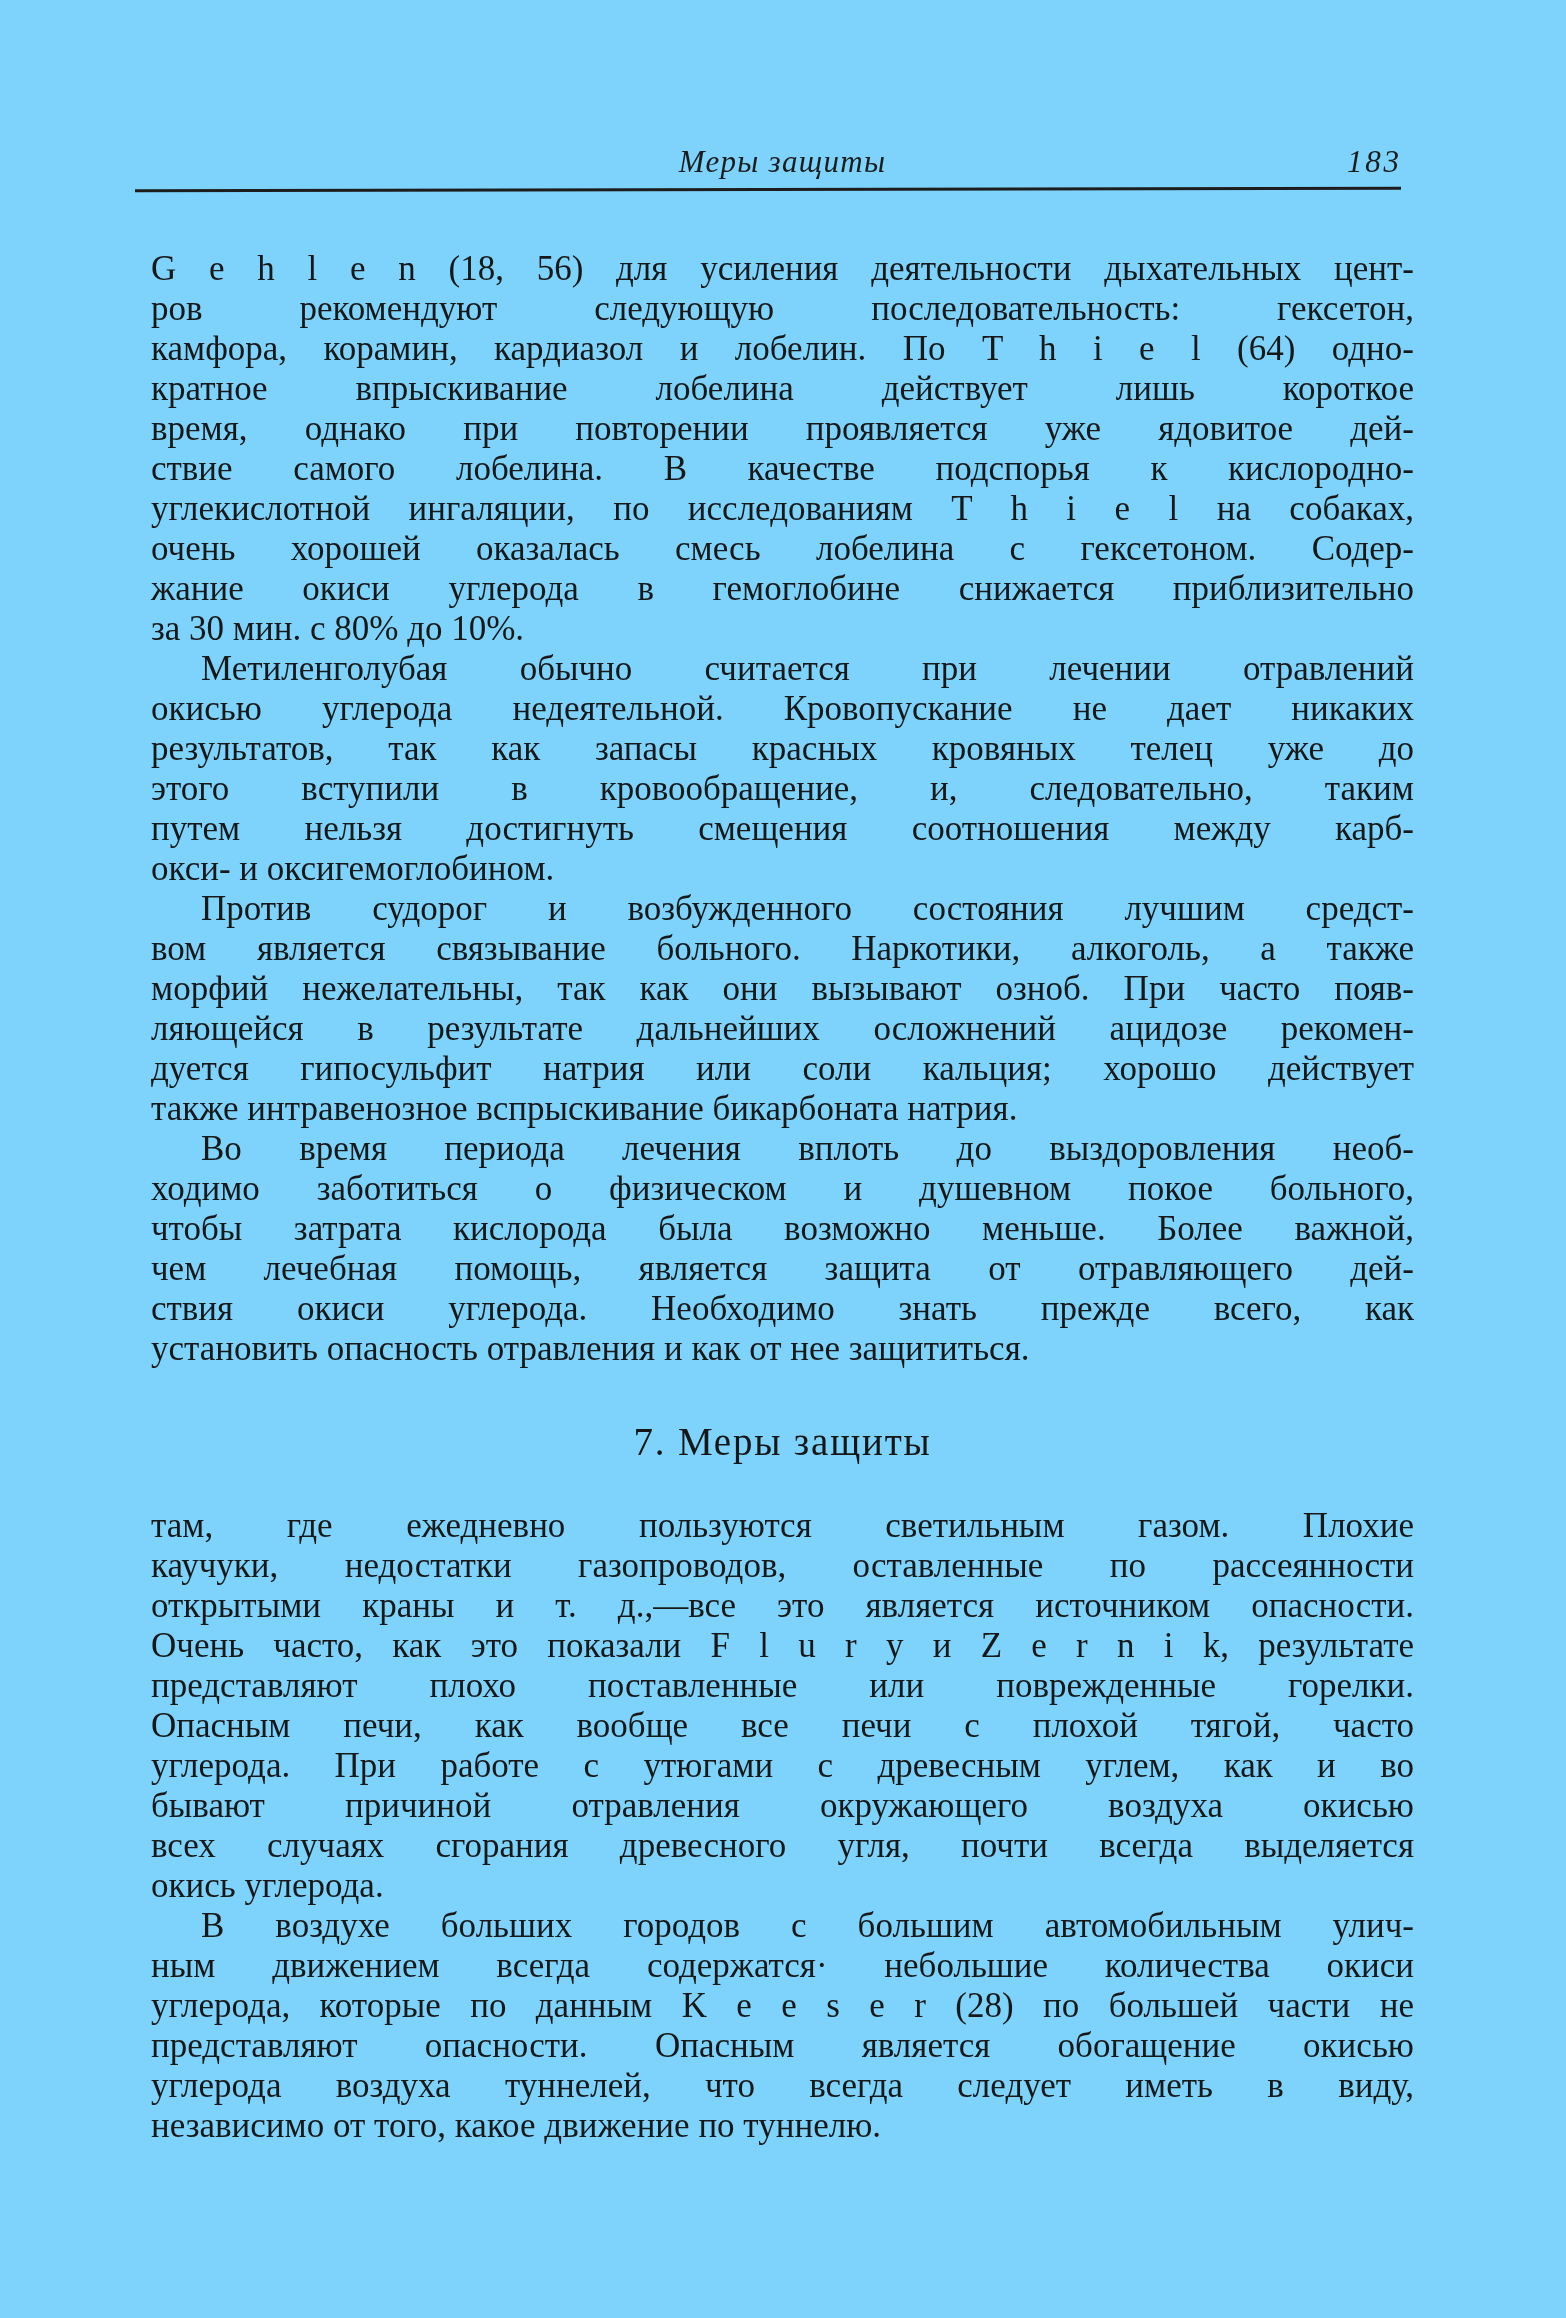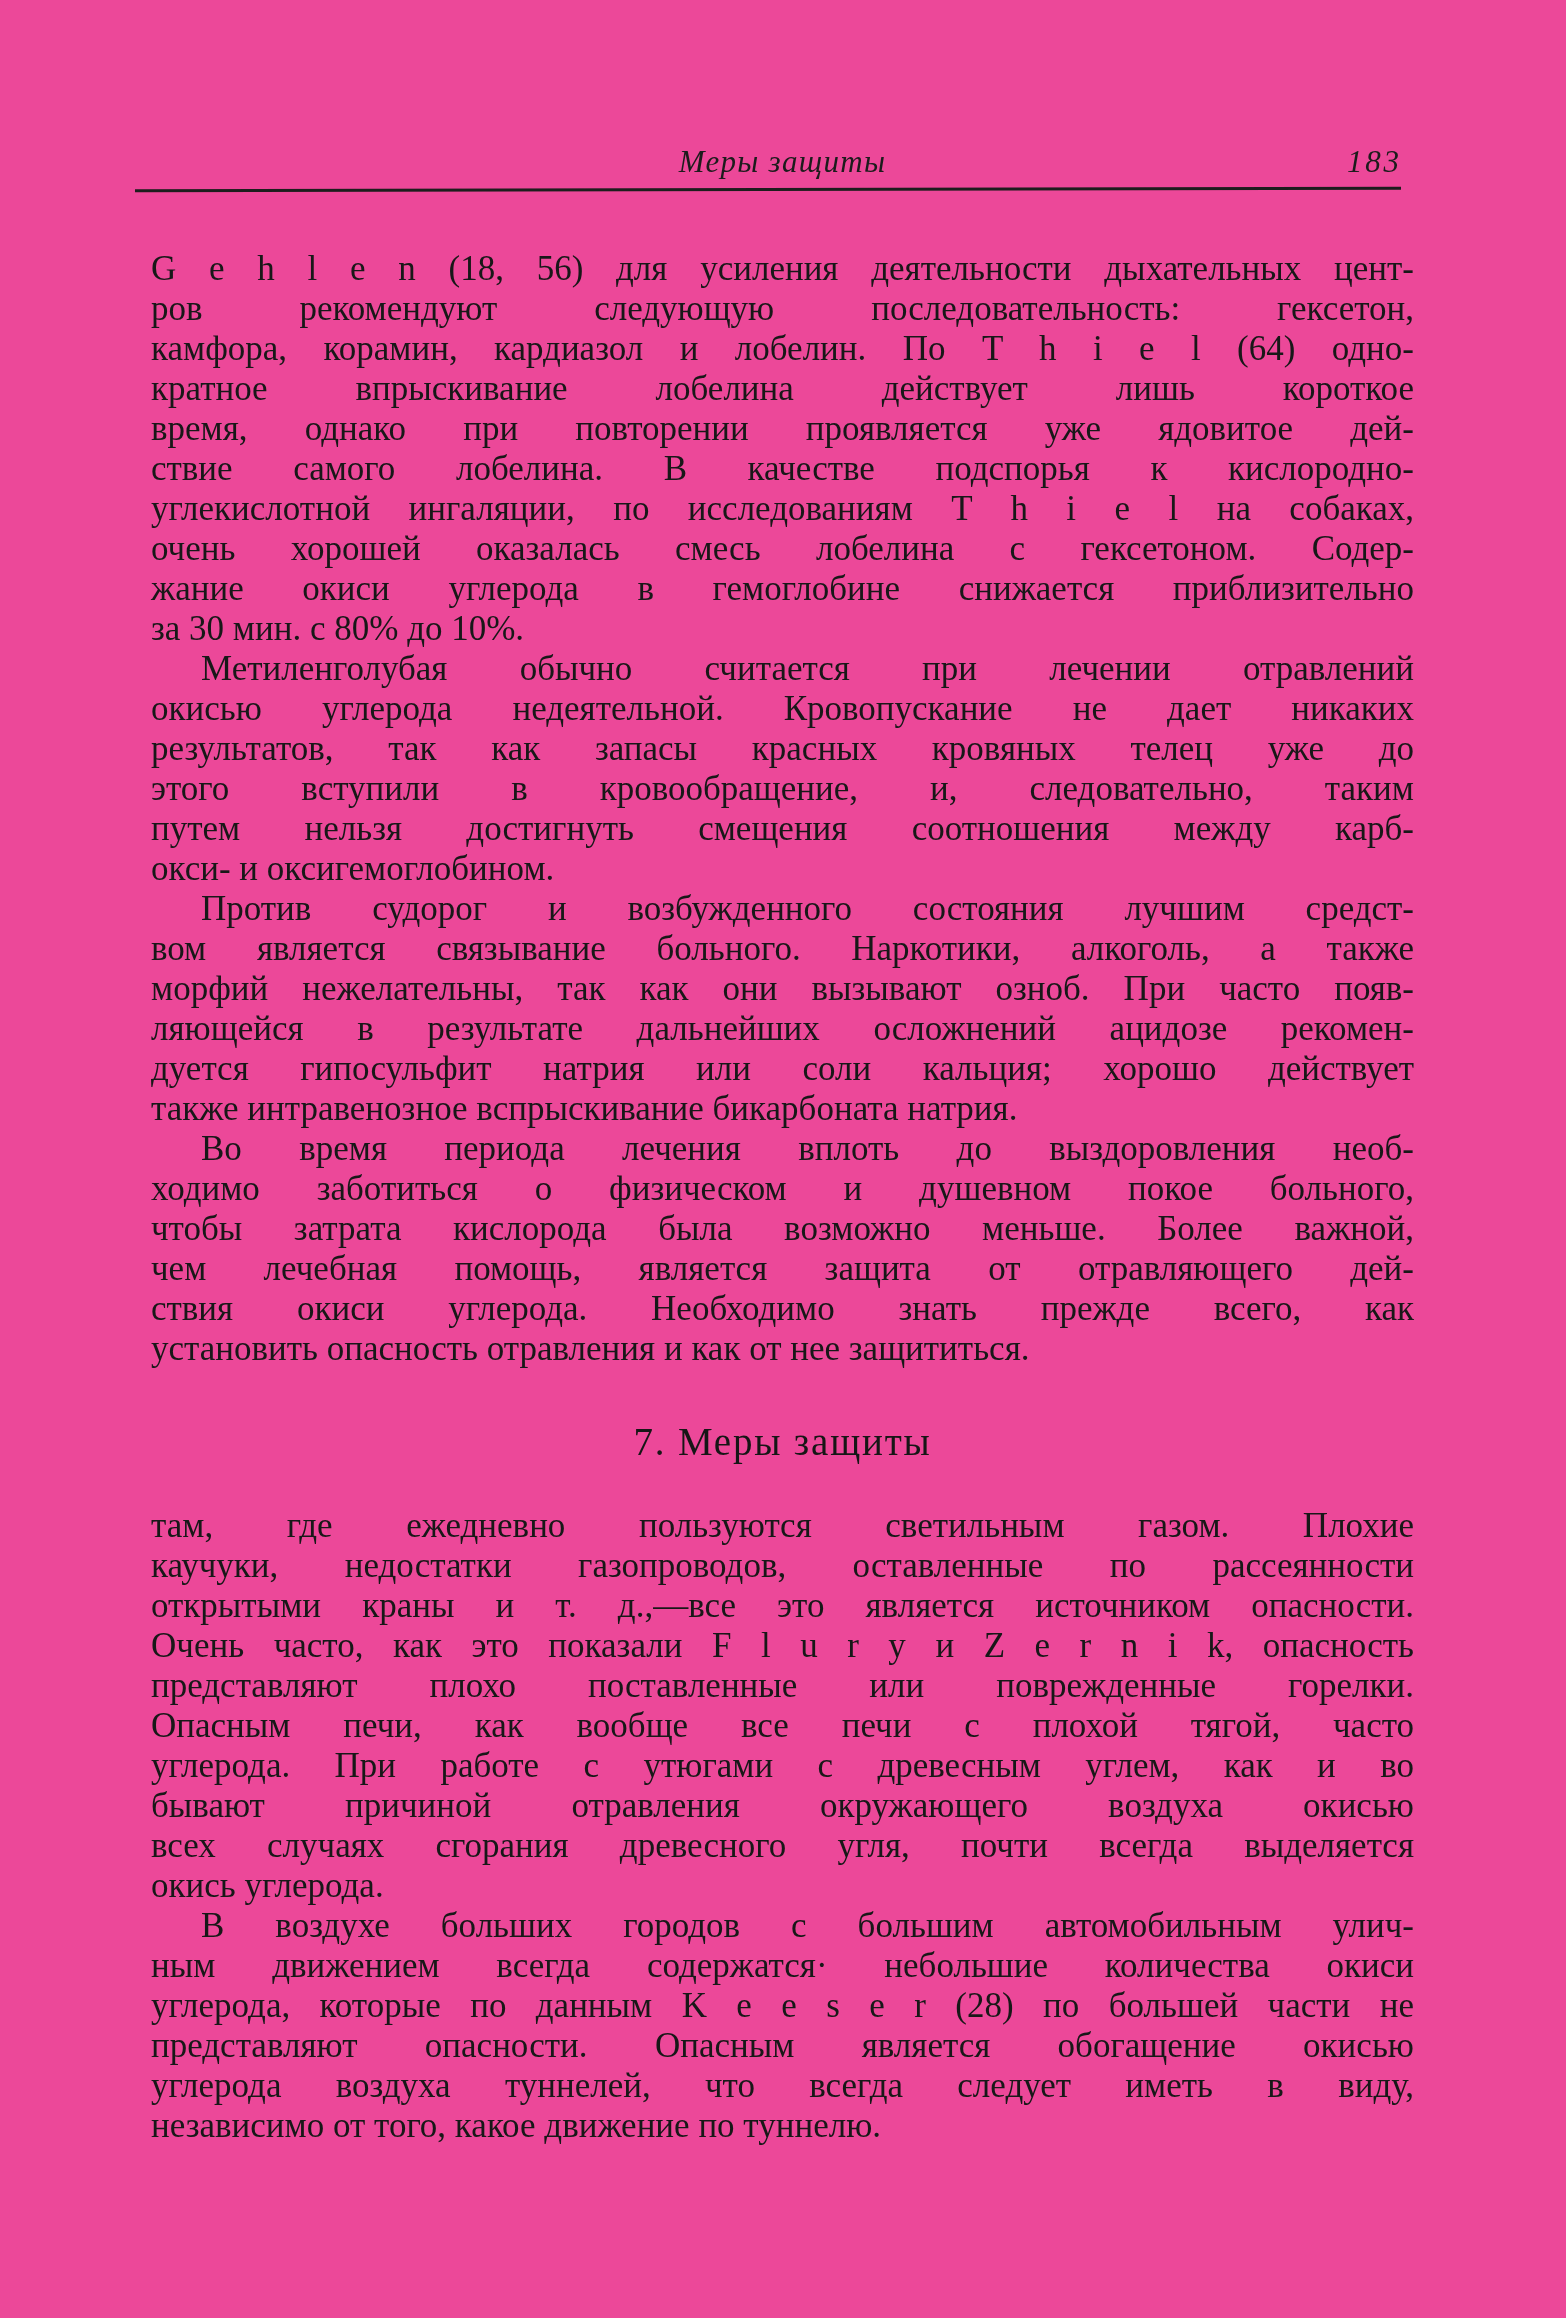--- a/index.html
+++ b/index.html
@@ -5,21 +5,21 @@
   html, body { margin: 0; padding: 0; }
   body {
     background: #e8e8e6;
     font-family: "Liberation Serif", "DejaVu Serif", serif;
   }
   .page {
     position: relative;
     width: 1567px;
     height: 2319px;
     margin: 0 auto;
-    background: #ec4899;
+    background: #7dd3fc;
     color: #1a1a1a;
     overflow: hidden;
   }
   .running-header {
     position: absolute;
     top: 144px;
     left: 151px;
     width: 1263px;
     height: 41px;
   }
@@ -134,21 +134,21 @@
       <div class="line">ствия окиси углерода. Необходимо знать прежде всего, как</div>
       <div class="line end">установить опасность отравления и как от нее защититься.</div>
     </div>
 
     <div class="section-heading">7. Меры защиты</div>
 
     <div class="paragraph">
       <div class="line">там, где ежедневно пользуются светильным газом. Плохие</div>
       <div class="line">каучуки, недостатки газопроводов, оставленные по рассеянности</div>
       <div class="line">открытыми краны и т. д.,—все это является источником опасности.</div>
-      <div class="line">Очень часто, как это показали F l u r y и Z e r n i k, опасность</div>
+      <div class="line">Очень часто, как это показали F l u r y и Z e r n i k, результате</div>
       <div class="line">представляют плохо поставленные или поврежденные горелки.</div>
       <div class="line">Опасным печи, как вообще все печи с плохой тягой, часто</div>
       <div class="line">углерода. При работе с утюгами с древесным углем, как и во</div>
       <div class="line">бывают причиной отравления окружающего воздуха окисью</div>
       <div class="line">всех случаях сгорания древесного угля, почти всегда выделяется</div>
       <div class="line end">окись углерода.</div>
     </div>
 
     <div class="paragraph">
       <div class="line first">В воздухе больших городов с большим автомобильным улич-</div>

